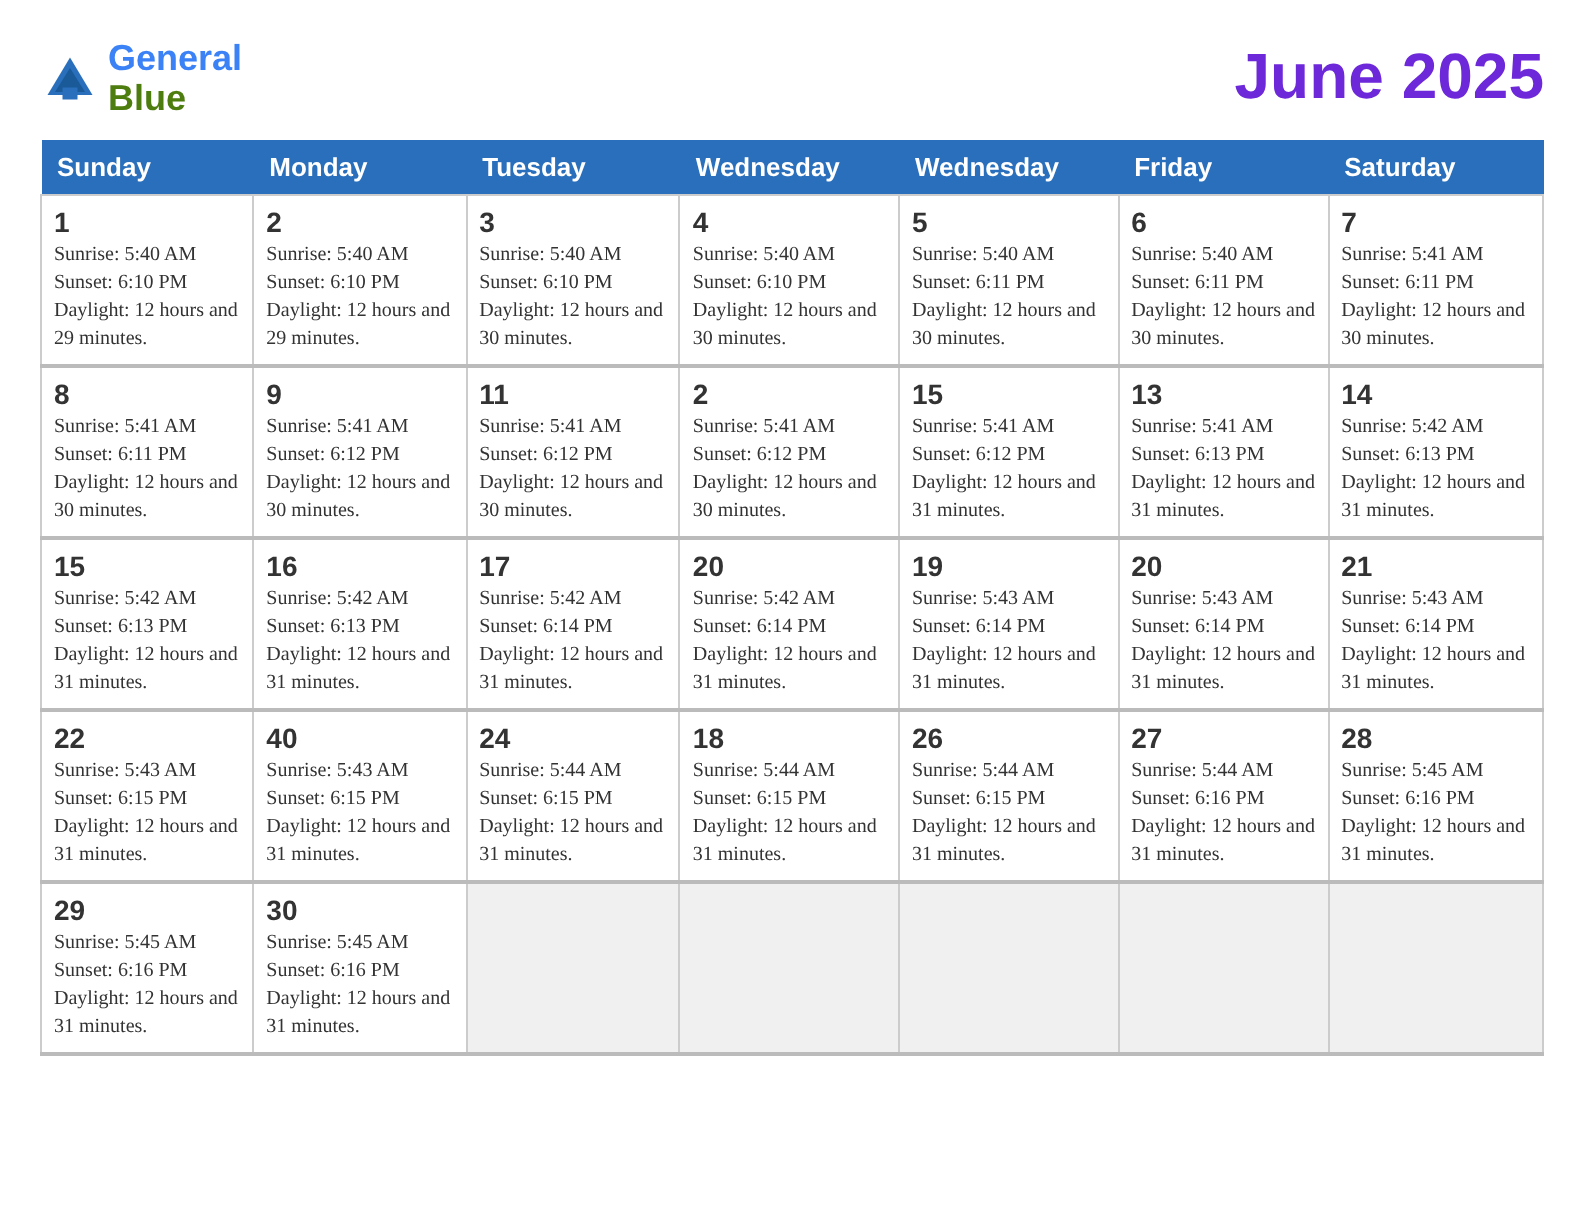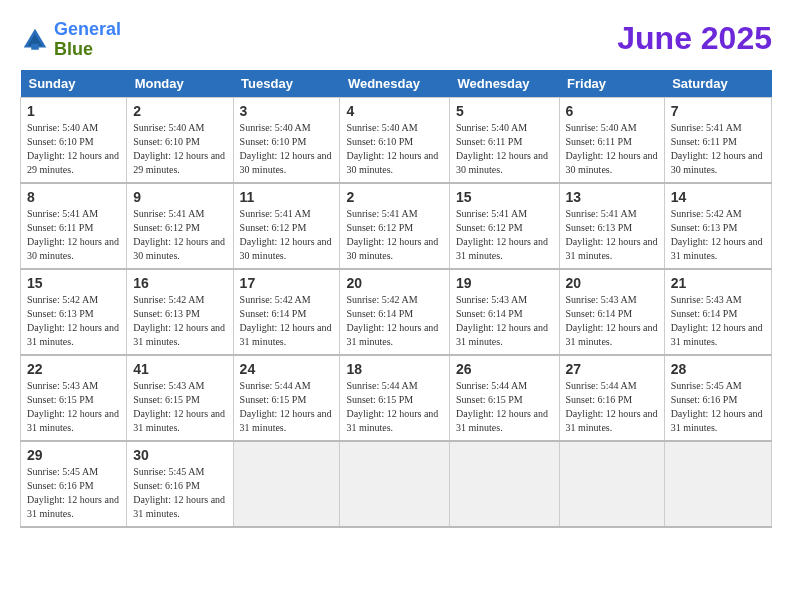--- a/index.html
+++ b/index.html
@@ -212,21 +212,21 @@
           <span class="day-num">21</span>
 <div class="day-info">Sunrise: 5:43 AM<br>Sunset: 6:14 PM<br>Daylight: 12 hours and 31 minutes.</div>
         </td>
       </tr>
       <tr>
         <td>
           <span class="day-num">22</span>
 <div class="day-info">Sunrise: 5:43 AM<br>Sunset: 6:15 PM<br>Daylight: 12 hours and 31 minutes.</div>
         </td>
         <td>
-          <span class="day-num">41</span>
+          <span class="day-num">40</span>
 <div class="day-info">Sunrise: 5:43 AM<br>Sunset: 6:15 PM<br>Daylight: 12 hours and 31 minutes.</div>
         </td>
         <td>
           <span class="day-num">24</span>
 <div class="day-info">Sunrise: 5:44 AM<br>Sunset: 6:15 PM<br>Daylight: 12 hours and 31 minutes.</div>
         </td>
         <td>
           <span class="day-num">18</span>
 <div class="day-info">Sunrise: 5:44 AM<br>Sunset: 6:15 PM<br>Daylight: 12 hours and 31 minutes.</div>
         </td>

